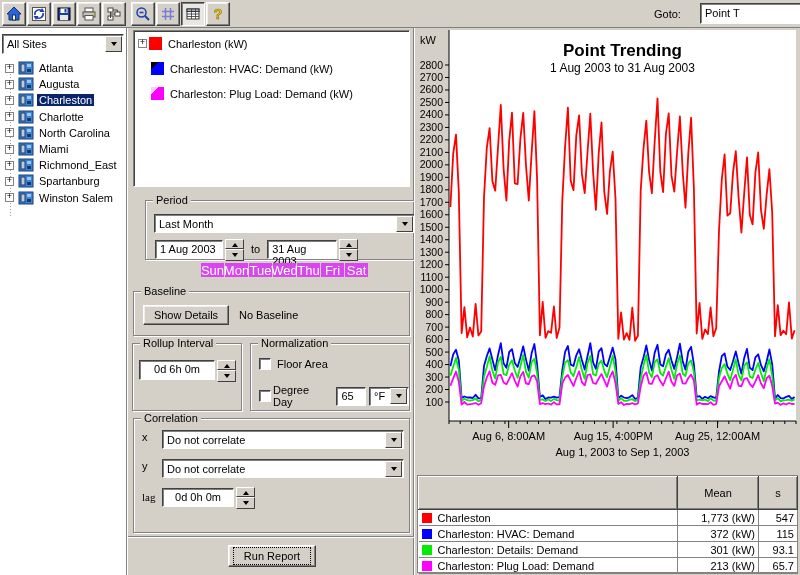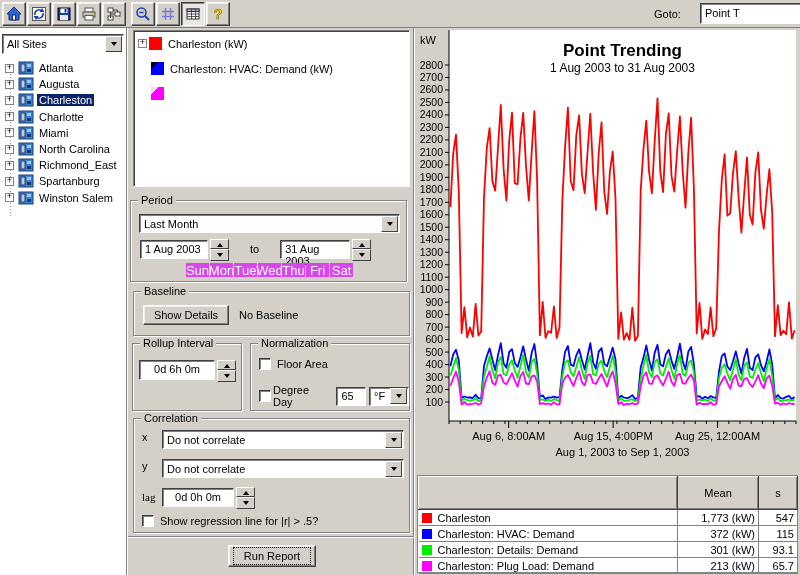--- a/index.html
+++ b/index.html
@@ -202,31 +202,31 @@
         <span class="tree-label">Charlotte</span>
       </div>
       <div class="tree-row">
         <span class="plusbox"></span>
         <svg width="16" height="14" style="margin-right: 3px; flex: 0 0 auto;">
           <rect x="1" y="1" width="14" height="12" fill="#3a86d4" stroke="#1b3c78"></rect>
           <rect x="3" y="3" width="4" height="8" fill="#c9c9c9" stroke="#1b3c78"></rect>
           <rect x="9" y="3" width="4" height="3" fill="#9cc6ee"></rect>
           <rect x="9" y="8" width="4" height="3" fill="#123a6e"></rect>
         </svg>
+        <span class="tree-label">North Carolina</span>
+      </div>
+      <div class="tree-row">
+        <span class="plusbox"></span>
+        <svg width="16" height="14" style="margin-right: 3px; flex: 0 0 auto;">
+          <rect x="1" y="1" width="14" height="12" fill="#3a86d4" stroke="#1b3c78"></rect>
+          <rect x="3" y="3" width="4" height="8" fill="#c9c9c9" stroke="#1b3c78"></rect>
+          <rect x="9" y="3" width="4" height="3" fill="#9cc6ee"></rect>
+          <rect x="9" y="8" width="4" height="3" fill="#123a6e"></rect>
+        </svg>
         <span class="tree-label">Miami</span>
-      </div>
-      <div class="tree-row">
-        <span class="plusbox"></span>
-        <svg width="16" height="14" style="margin-right: 3px; flex: 0 0 auto;">
-          <rect x="1" y="1" width="14" height="12" fill="#3a86d4" stroke="#1b3c78"></rect>
-          <rect x="3" y="3" width="4" height="8" fill="#c9c9c9" stroke="#1b3c78"></rect>
-          <rect x="9" y="3" width="4" height="3" fill="#9cc6ee"></rect>
-          <rect x="9" y="8" width="4" height="3" fill="#123a6e"></rect>
-        </svg>
-        <span class="tree-label">North Carolina</span>
       </div>
       <div class="tree-row">
         <span class="plusbox"></span>
         <svg width="16" height="14" style="margin-right: 3px; flex: 0 0 auto;">
           <rect x="1" y="1" width="14" height="12" fill="#3a86d4" stroke="#1b3c78"></rect>
           <rect x="3" y="3" width="4" height="8" fill="#c9c9c9" stroke="#1b3c78"></rect>
           <rect x="9" y="3" width="4" height="3" fill="#9cc6ee"></rect>
           <rect x="9" y="8" width="4" height="3" fill="#123a6e"></rect>
         </svg>
         <span class="tree-label">Richmond_East</span>
@@ -263,45 +263,46 @@
         <span>Charleston (kW)</span>
       </div>
       <div class="legend-row">
         <span class="legend-indent"></span>
         <span class="swatch" style="background: linear-gradient(135deg, rgb(0, 0, 0) 0px, rgb(0, 0, 0) 30%, rgb(0, 0, 255) 30%);"></span>
         <span>Charleston: HVAC: Demand (kW)</span>
       </div>
       <div class="legend-row">
         <span class="legend-indent"></span>
         <span class="swatch" style="background: linear-gradient(135deg, rgb(255, 204, 255) 0px, rgb(255, 204, 255) 30%, rgb(255, 0, 255) 30%);"></span>
-      </div>
-    </div>
-
-  <div class="group" style="left:2px;top:172px;width:277px;height:82px;text-decoration:underline;">
+        <span>Charleston: Plug Load: Demand (kW)</span>
+      </div>
+    </div>
+
+  <div class="group" style="left:17px;top:172px;width:277px;height:60px;text-decoration:underline;">
     <span class="group-label">Period</span>
     <div class="abs" style="left:8px;top:13px;width:261px;height:19px;">
       <div class="combo">
         <span class="combo-text">Last Month</span>
         <span class="combo-btn">
             <i class="tri-down"></i>
           </span>
       </div>
     </div>
     <div class="abs" style="left:9px;top:38px;display:flex;align-items:center;">
       <span class="editbox" style="width:68px;height:19px;">
         <span>1 Aug 2003</span></span>
       <span class="spin">
         <span class="spin-btn">
             <i class="tri-up"></i>
           </span>
         <span class="spin-btn">
             <i class="tri-down"></i>
           </span>
       </span>
-      <span style="margin:0 21px;">to</span>
+      <span style="margin:0 7px;">to</span>
       <span class="editbox" style="width:70px;height:19px;">
         <span>31 Aug 2003</span></span>
       <span class="spin">
         <span class="spin-btn">
             <i class="tri-up"></i>
           </span>
         <span class="spin-btn">
             <i class="tri-down"></i>
           </span>
       </span>
@@ -388,24 +389,20 @@
       <span class="editbox" style="width:72px;height:19px;text-align:center;">
         <span>0d  0h  0m</span></span>
       <span class="spin">
         <span class="spin-btn">
             <i class="tri-up"></i>
           </span>
         <span class="spin-btn">
             <i class="tri-down"></i>
           </span>
       </span>
-    </div>
-    <div class="abs" style="left:8px;top:96px;display:flex;align-items:center;">
-      <span class="checkbox"></span>
-      <span style="margin-left:6px;">Show regression line for |r| &gt; .5?</span>
     </div>
   </div>
 
   <div id="run-sep"></div>
   <div id="run-report" class="btn">
     <span class="inner">Run Report</span>
   </div>
 </div>
 
 <div id="chart-panel">

